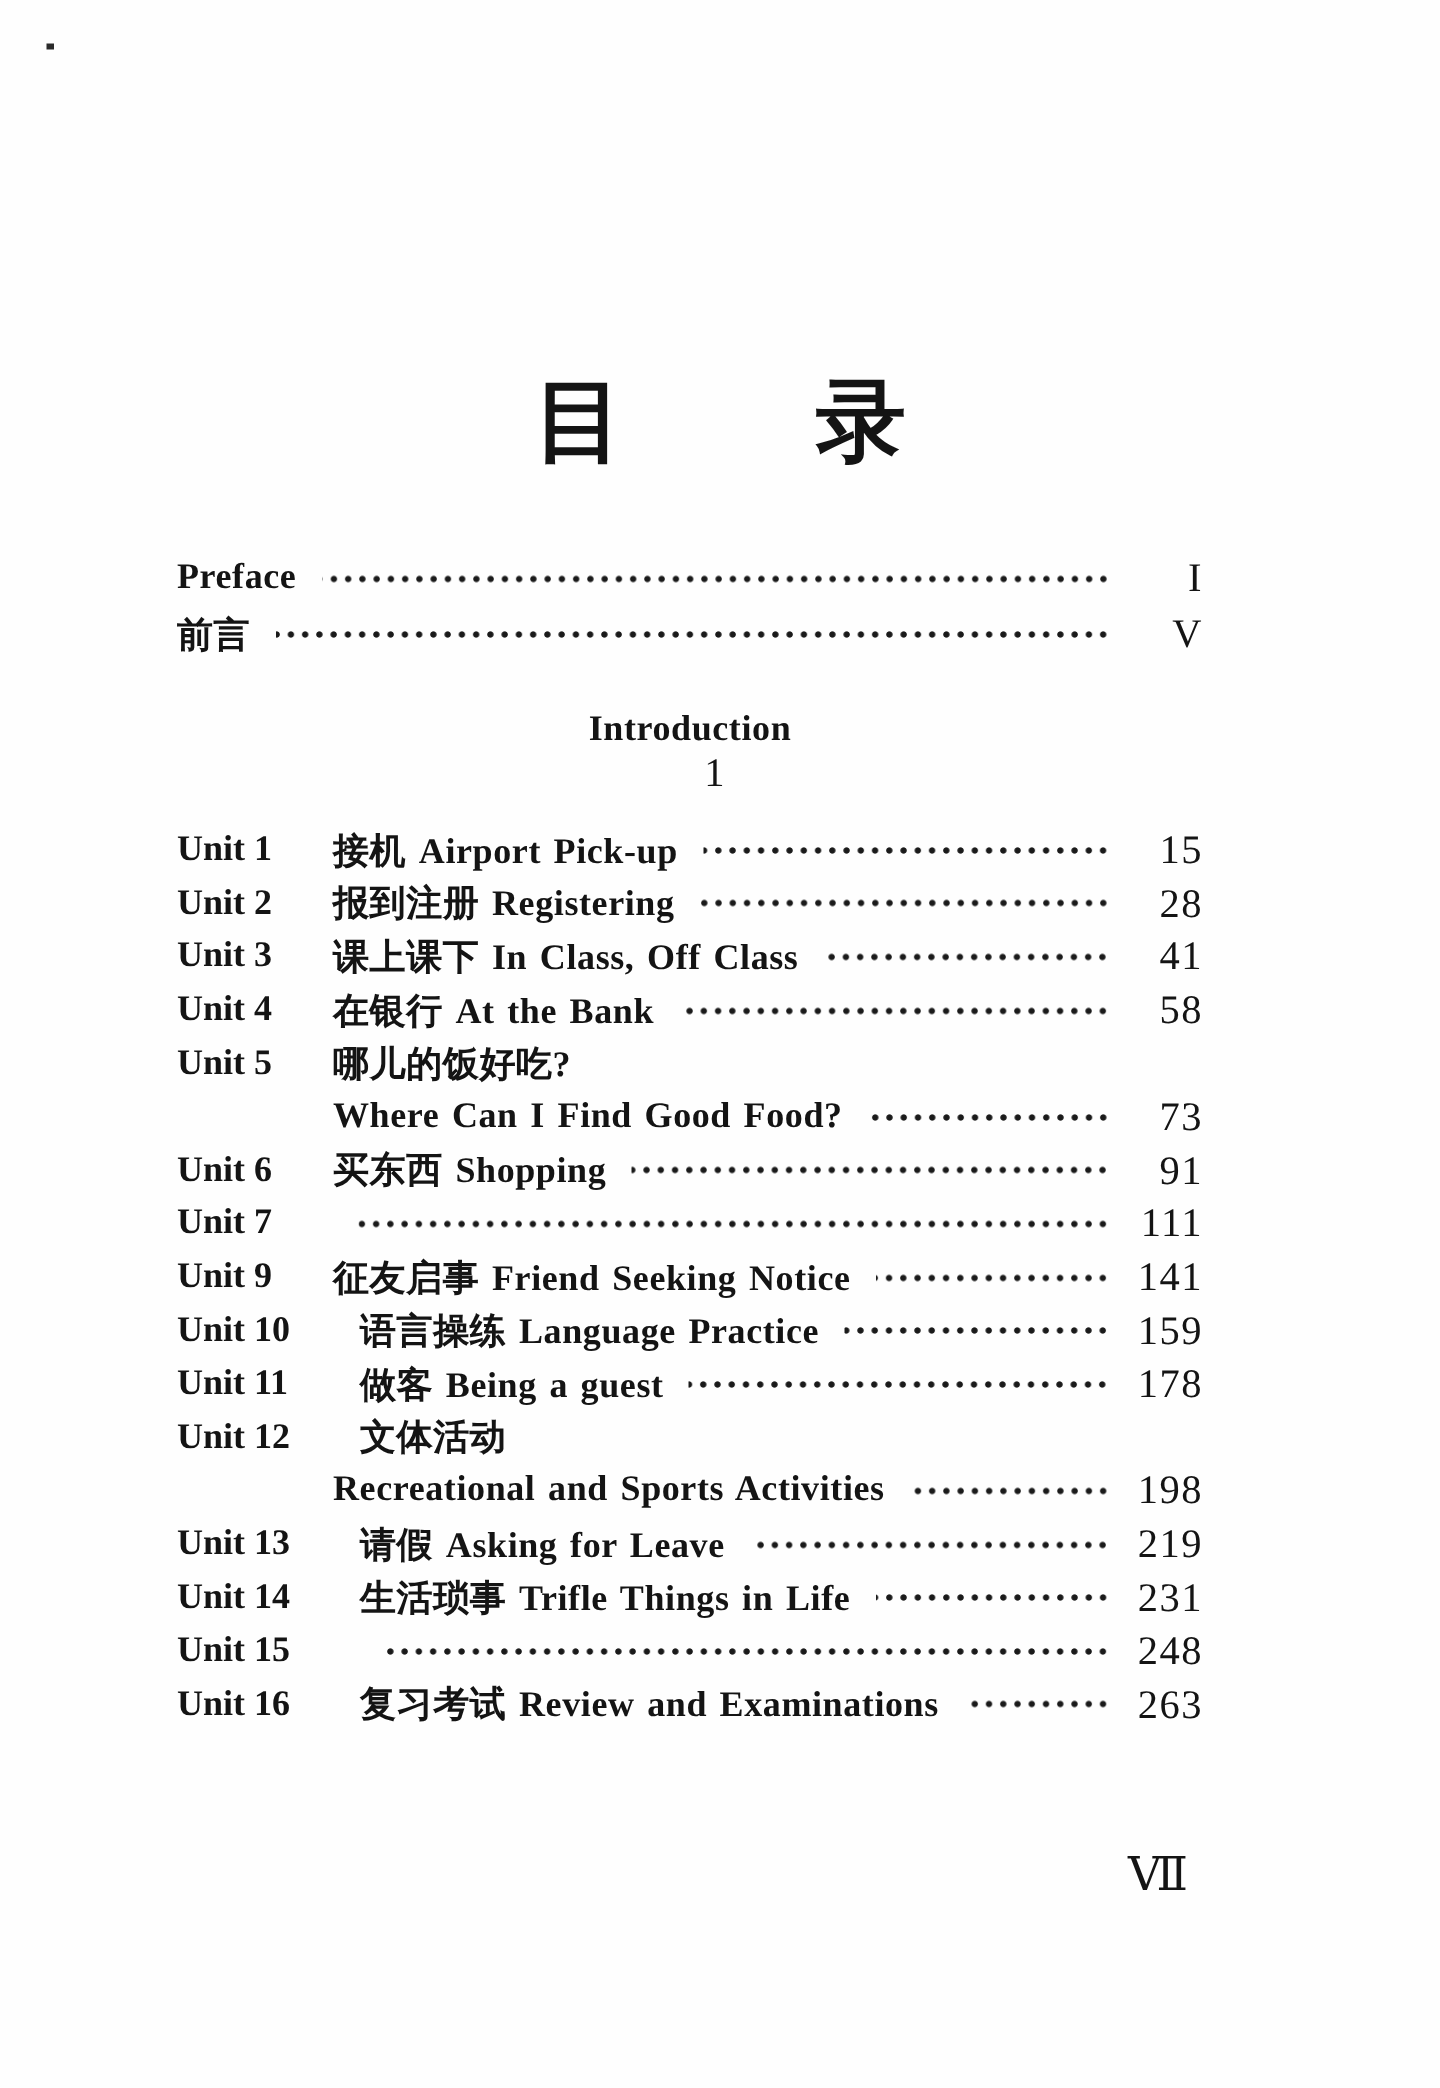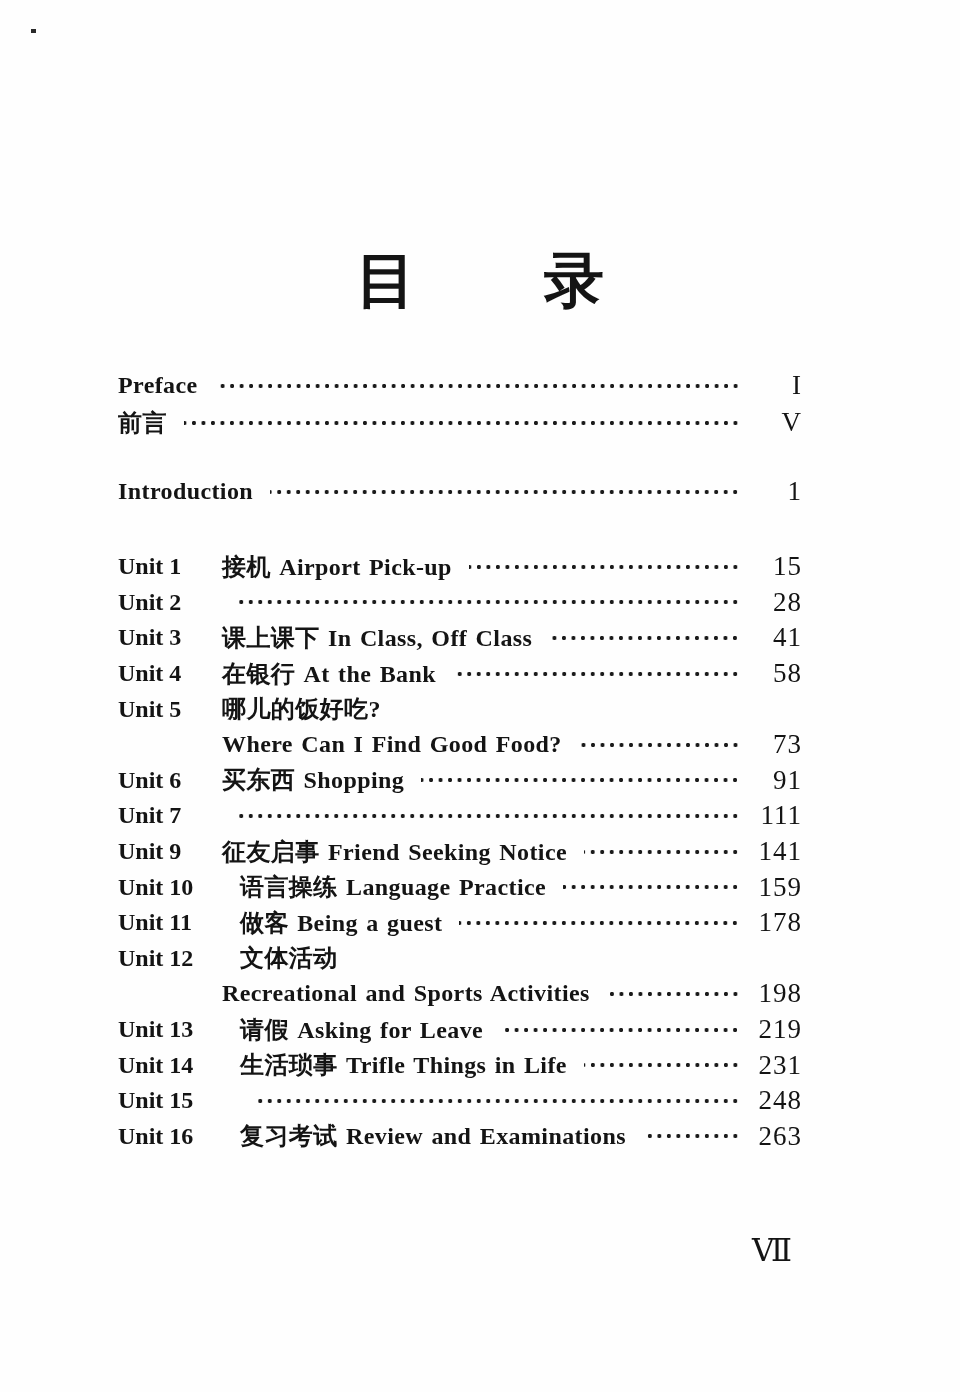--- a/index.html
+++ b/index.html
@@ -43,21 +43,21 @@
     right: 158px;
     top: 367px;
   }
   .front-matter .row { height: 37px; }
   .introduction {
     position: absolute;
     left: 118px;
     right: 158px;
     top: 473px;
   }
-  .introduction .row { height: 37px; }
+  .introduction .row { height: 37px; flex-direction: column; }
   .units {
     position: absolute;
     left: 118px;
     right: 158px;
     top: 549px;
   }
   .units .row { height: 35.6px; align-items: center; }
   .row {
     display: flex;
     align-items: center;
@@ -142,20 +142,21 @@
   <div class="units" id="unit-rows">
   <div class="row">
     <span class="unit-label">Unit 1</span>
     <span class="entry-title">接机 Airport Pick-up</span>
     <span class="dot-leader"></span>
     <span class="page-num">15</span>
   </div>
 
   <div class="row">
     <span class="unit-label">Unit 2</span>
+    <span class="entry-title">报到注册 Registering</span>
     <span class="dot-leader"></span>
     <span class="page-num">28</span>
   </div>
 
   <div class="row">
     <span class="unit-label">Unit 3</span>
     <span class="entry-title">课上课下 In Class, Off Class</span>
     <span class="dot-leader"></span>
     <span class="page-num">41</span>
   </div>

